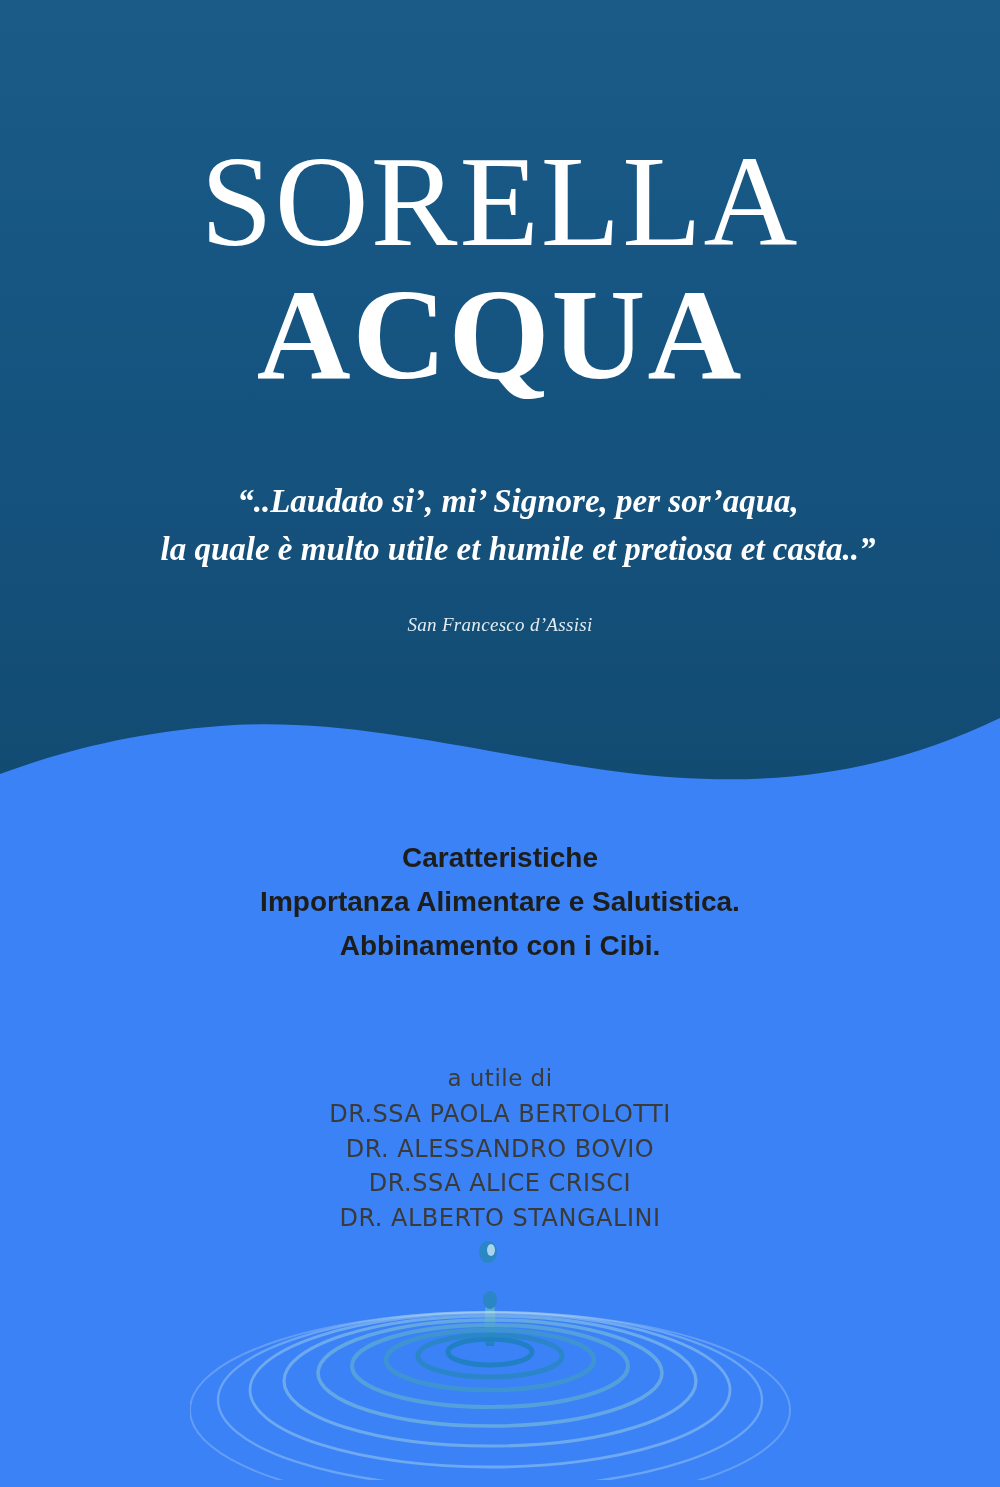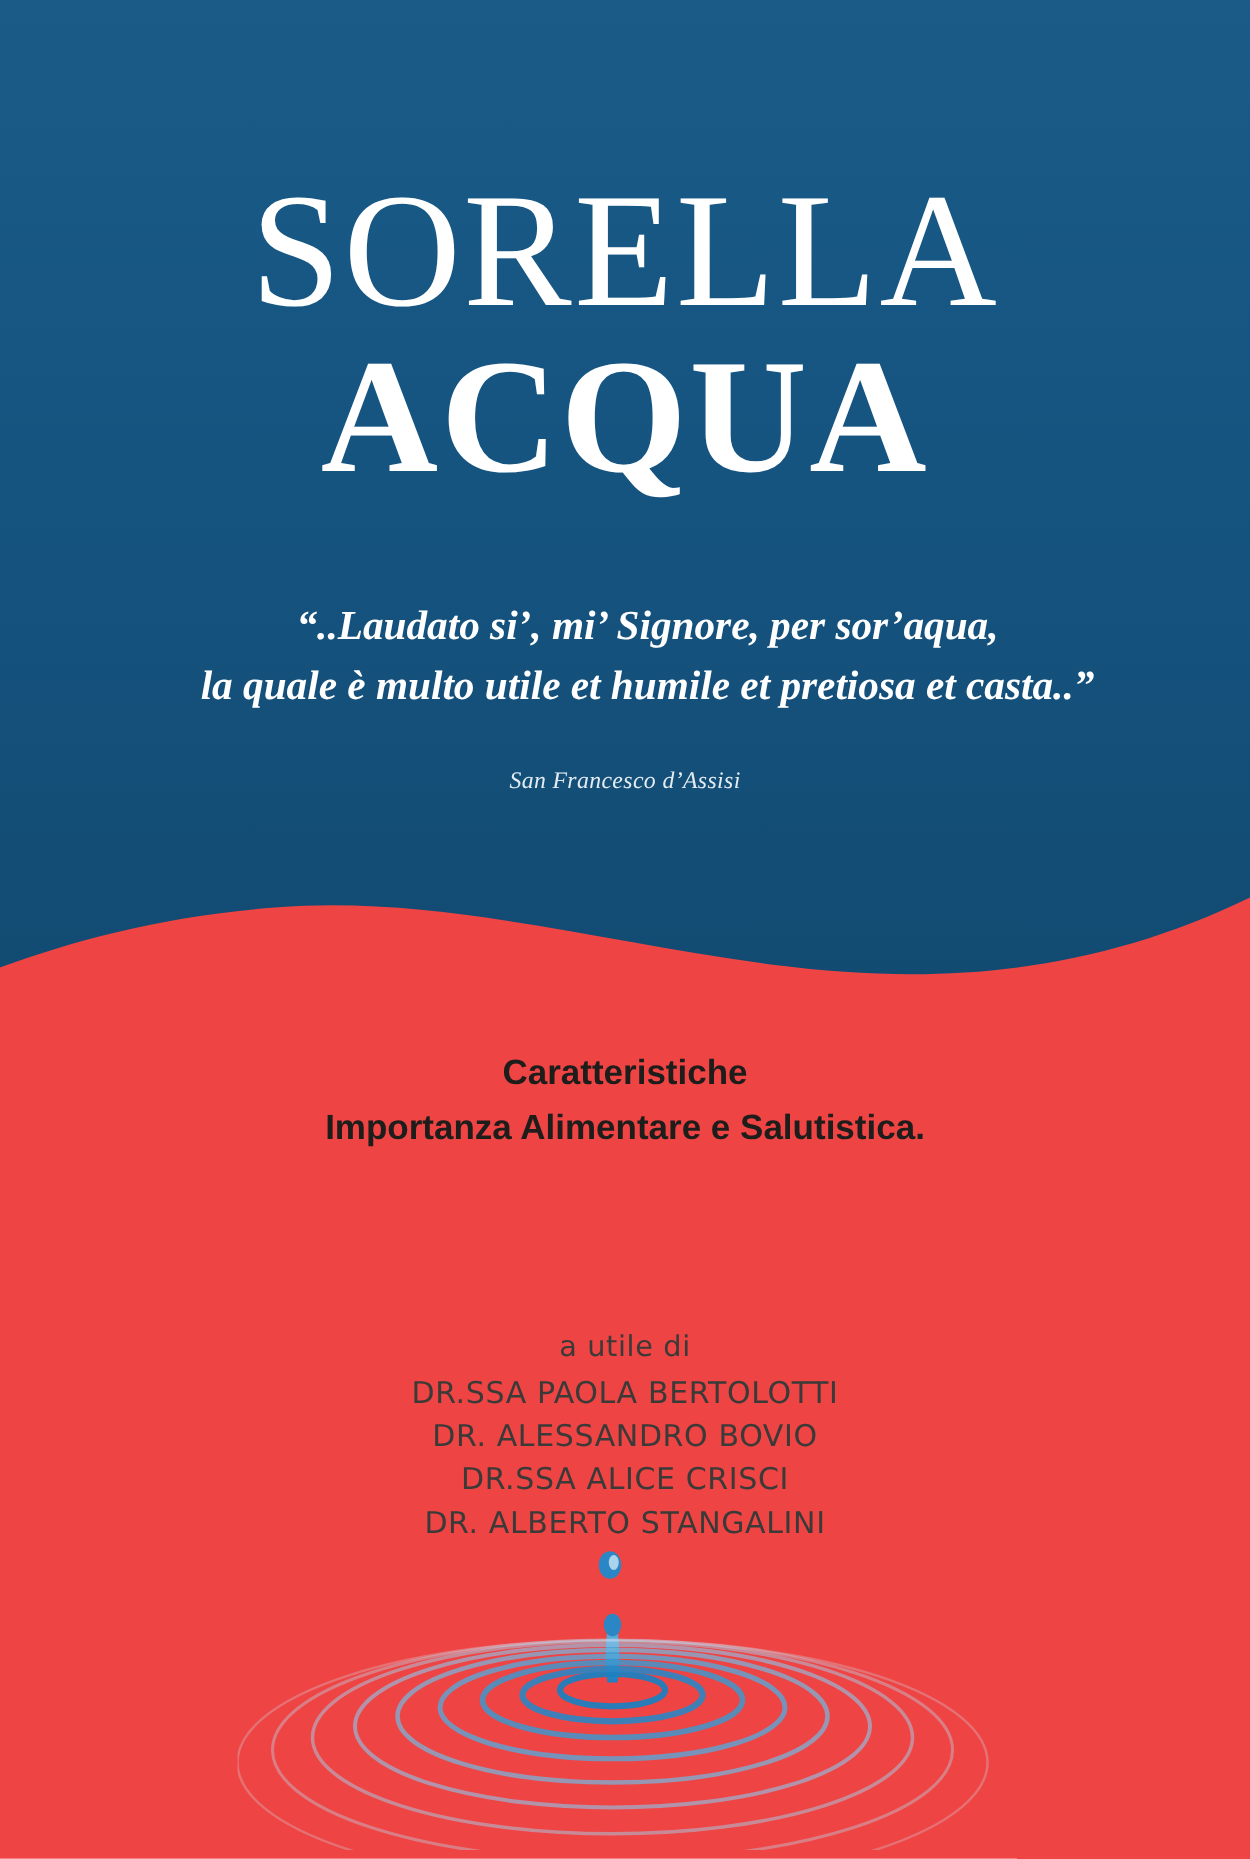--- a/index.html
+++ b/index.html
@@ -11,21 +11,21 @@
     height: 1487px;
     background: #ffffff;
     font-family: "Liberation Sans", sans-serif;
     overflow: hidden;
   }
 
   .cover {
     position: relative;
     width: 1000px;
     height: 1487px;
-    background: #ef4444;
+    background: #3b82f6;
     overflow: hidden;
   }
 
   
   .blue-panel {
     position: absolute;
     left: 0;
     top: 0;
     width: 1000px;
     height: 800px;
@@ -181,20 +181,21 @@
 
     <div class="attribution">
       <span>San Francesco d’Assisi</span>
     </div>
 
   </div>
 
   <div class="subtitle">
     <span>Caratteristiche</span>
     <span>Importanza Alimentare e Salutistica.</span>
+    <span>Abbinamento con i Cibi.</span>
   </div>
 
   <div class="credits">
     <span class="curator-intro">a utile di</span>
     <span class="author">DR.SSA PAOLA BERTOLOTTI</span>
     <span class="author">DR. ALESSANDRO BOVIO</span>
     <span class="author">DR.SSA ALICE CRISCI</span>
     <span class="author">DR. ALBERTO STANGALINI</span>
   </div>
 

